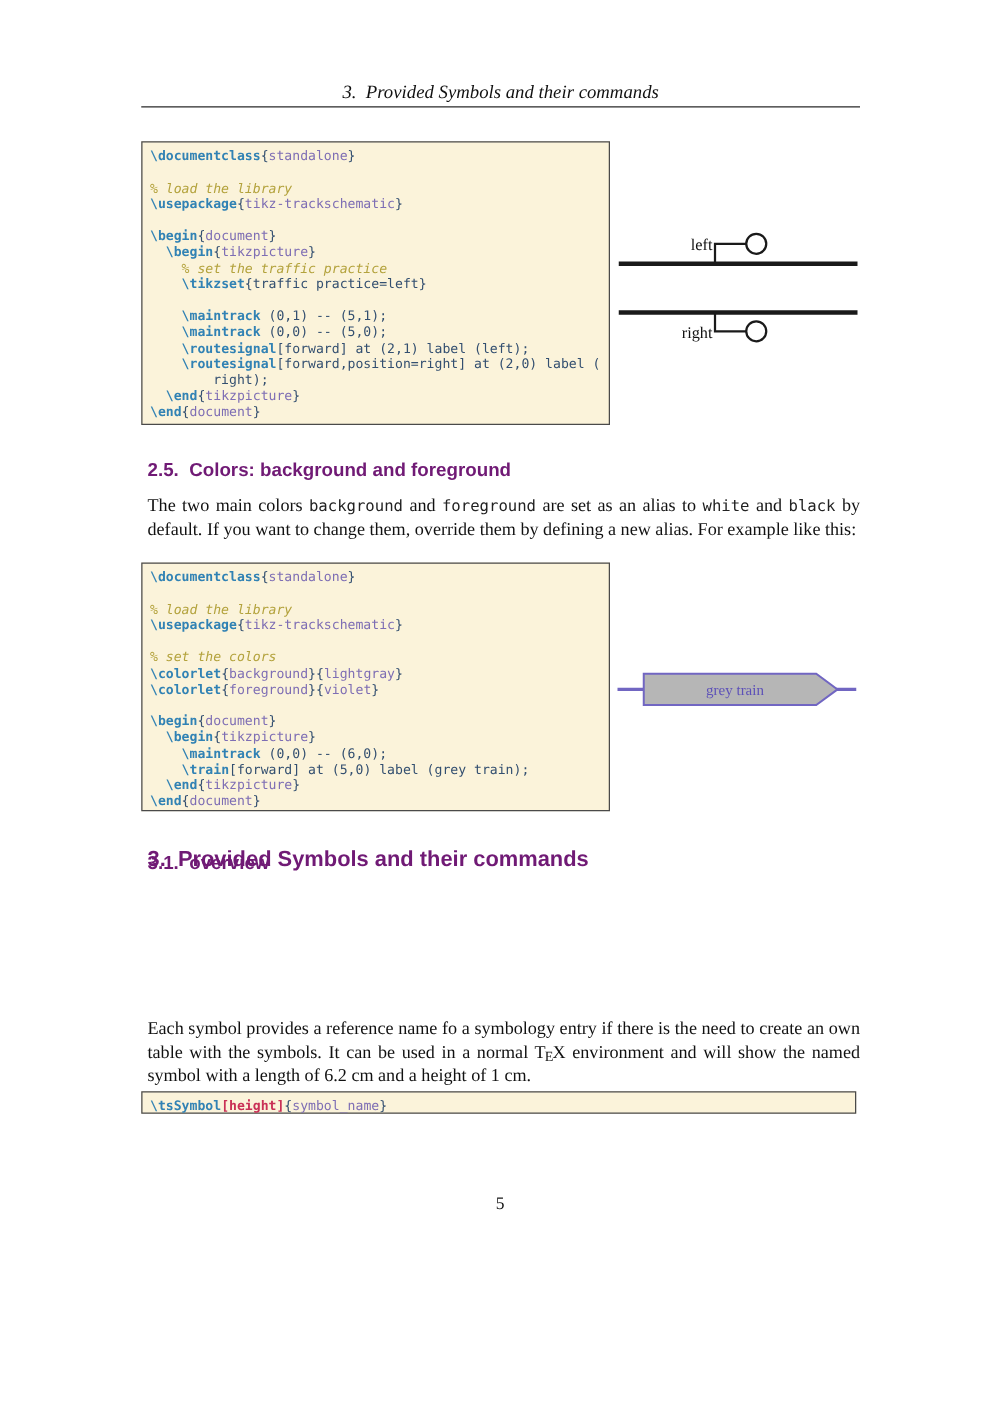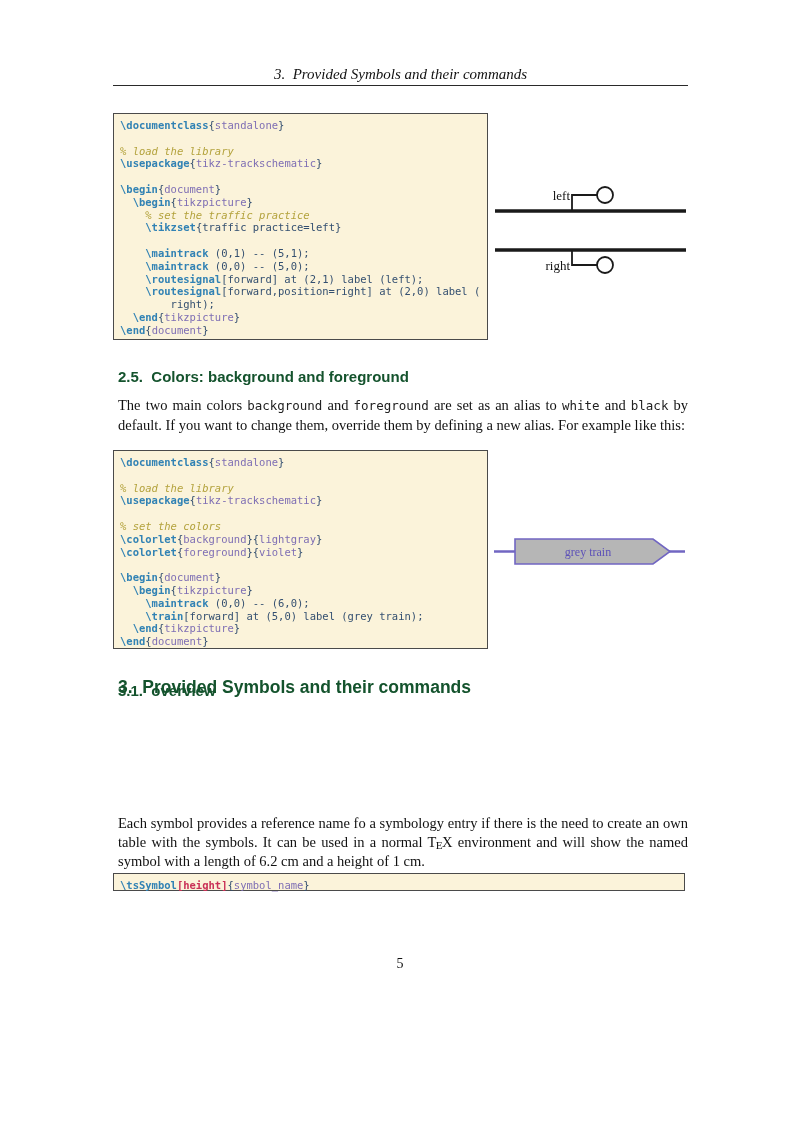--- a/index.html
+++ b/index.html
@@ -25,21 +25,21 @@
   }
   .code-line { white-space:pre; }
   .tok-k { color:#3182b4; font-weight:bold; }
   .tok-a { color:#7e6eb4; }
   .tok-p { color:#334f70; }
   .tok-c { color:#b3a23c; font-style:italic; }
   .tok-r { color:#c93056; font-weight:bold; }
   
   .heading {
     position:absolute; font-family:"Liberation Sans", sans-serif;
-    font-weight:bold; color:#14532d; white-space:pre;
+    font-weight:bold; color:#701a75; white-space:pre;
   }
   .h-sub { font-size:15px; }
   .h-sec { font-size:17.5px; }
   
   .para {
     position:absolute; width:570px; font-size:14.5px; line-height:18.6px;
     text-align:justify; color:#111;
   }
   .rt-t { font-family:"Liberation Serif", serif; }
   .rt-m { font-family:"DejaVu Sans Mono", monospace; font-size:12.5px; color:#222; }

